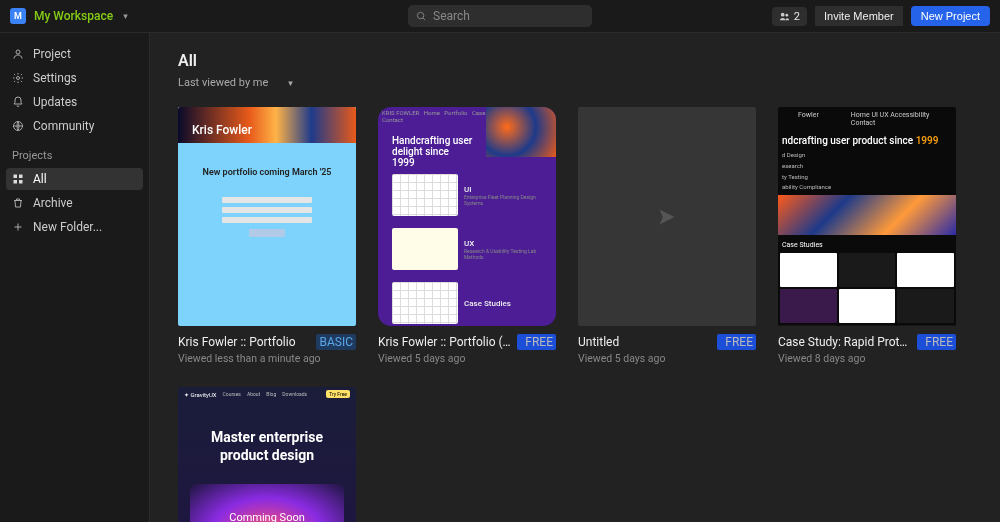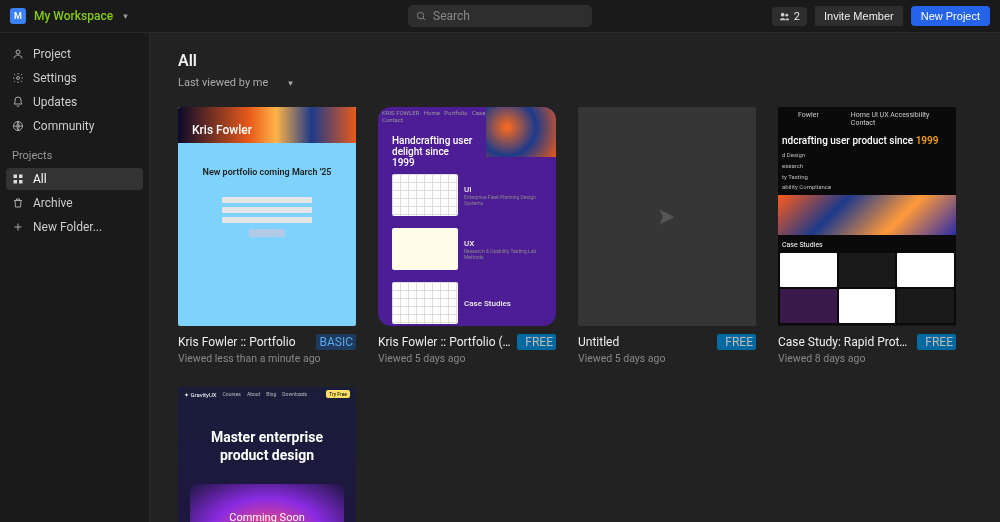--- a/index.html
+++ b/index.html
@@ -70,21 +70,21 @@
 .card { width: 178px; }
 .thumb {
   width: 178px; height: 219px; border-radius: 2px;
   background: #2a2a2a; position: relative; overflow: hidden;
 }
 .card-meta { margin-top: 8px; }
 .card-title-row { display:flex; align-items:center; justify-content:space-between; }
 .card-title { font-size: 12px; color:#eee; white-space:nowrap; overflow:hidden; text-overflow:ellipsis; max-width: 140px;}
 .badge { font-size: 12px; padding: 1px 3px; border-radius: 2px; margin-left: 4px;}
 .badge-basic { background: #1e3a5f; color:#5aa8e8; }
-.badge-free { background: #0369a1; color:#bbb;padding-left:8px; }
+.badge-free { background: #1d4ed8; color:#bbb;padding-left:8px; }
 .card-sub { font-size: 10.5px; color:#888; margin-top:2px;}
 
 
 .t1 { background:#7dd3fc; }
 .t1-hdr { background:#fff; padding: 12px 14px 6px; }
 .t1-splash { position:absolute; top:0; left:0; right:0; height:36px;
   background: linear-gradient(90deg,#0a0a2a 0%, #e85a1a 40%, #ffb347 55%, #1e3a8a 75%, #e85a1a 100%);}
 .t1-name { position:relative; font-size:12px; color:#fff; font-weight:500; padding-top: 4px;}
 .t1-msg { text-align:center; font-size:9px; font-weight:600; color:#222; margin-top: 24px;}
 .t1-form { margin: 20px auto; width: 90px;}

